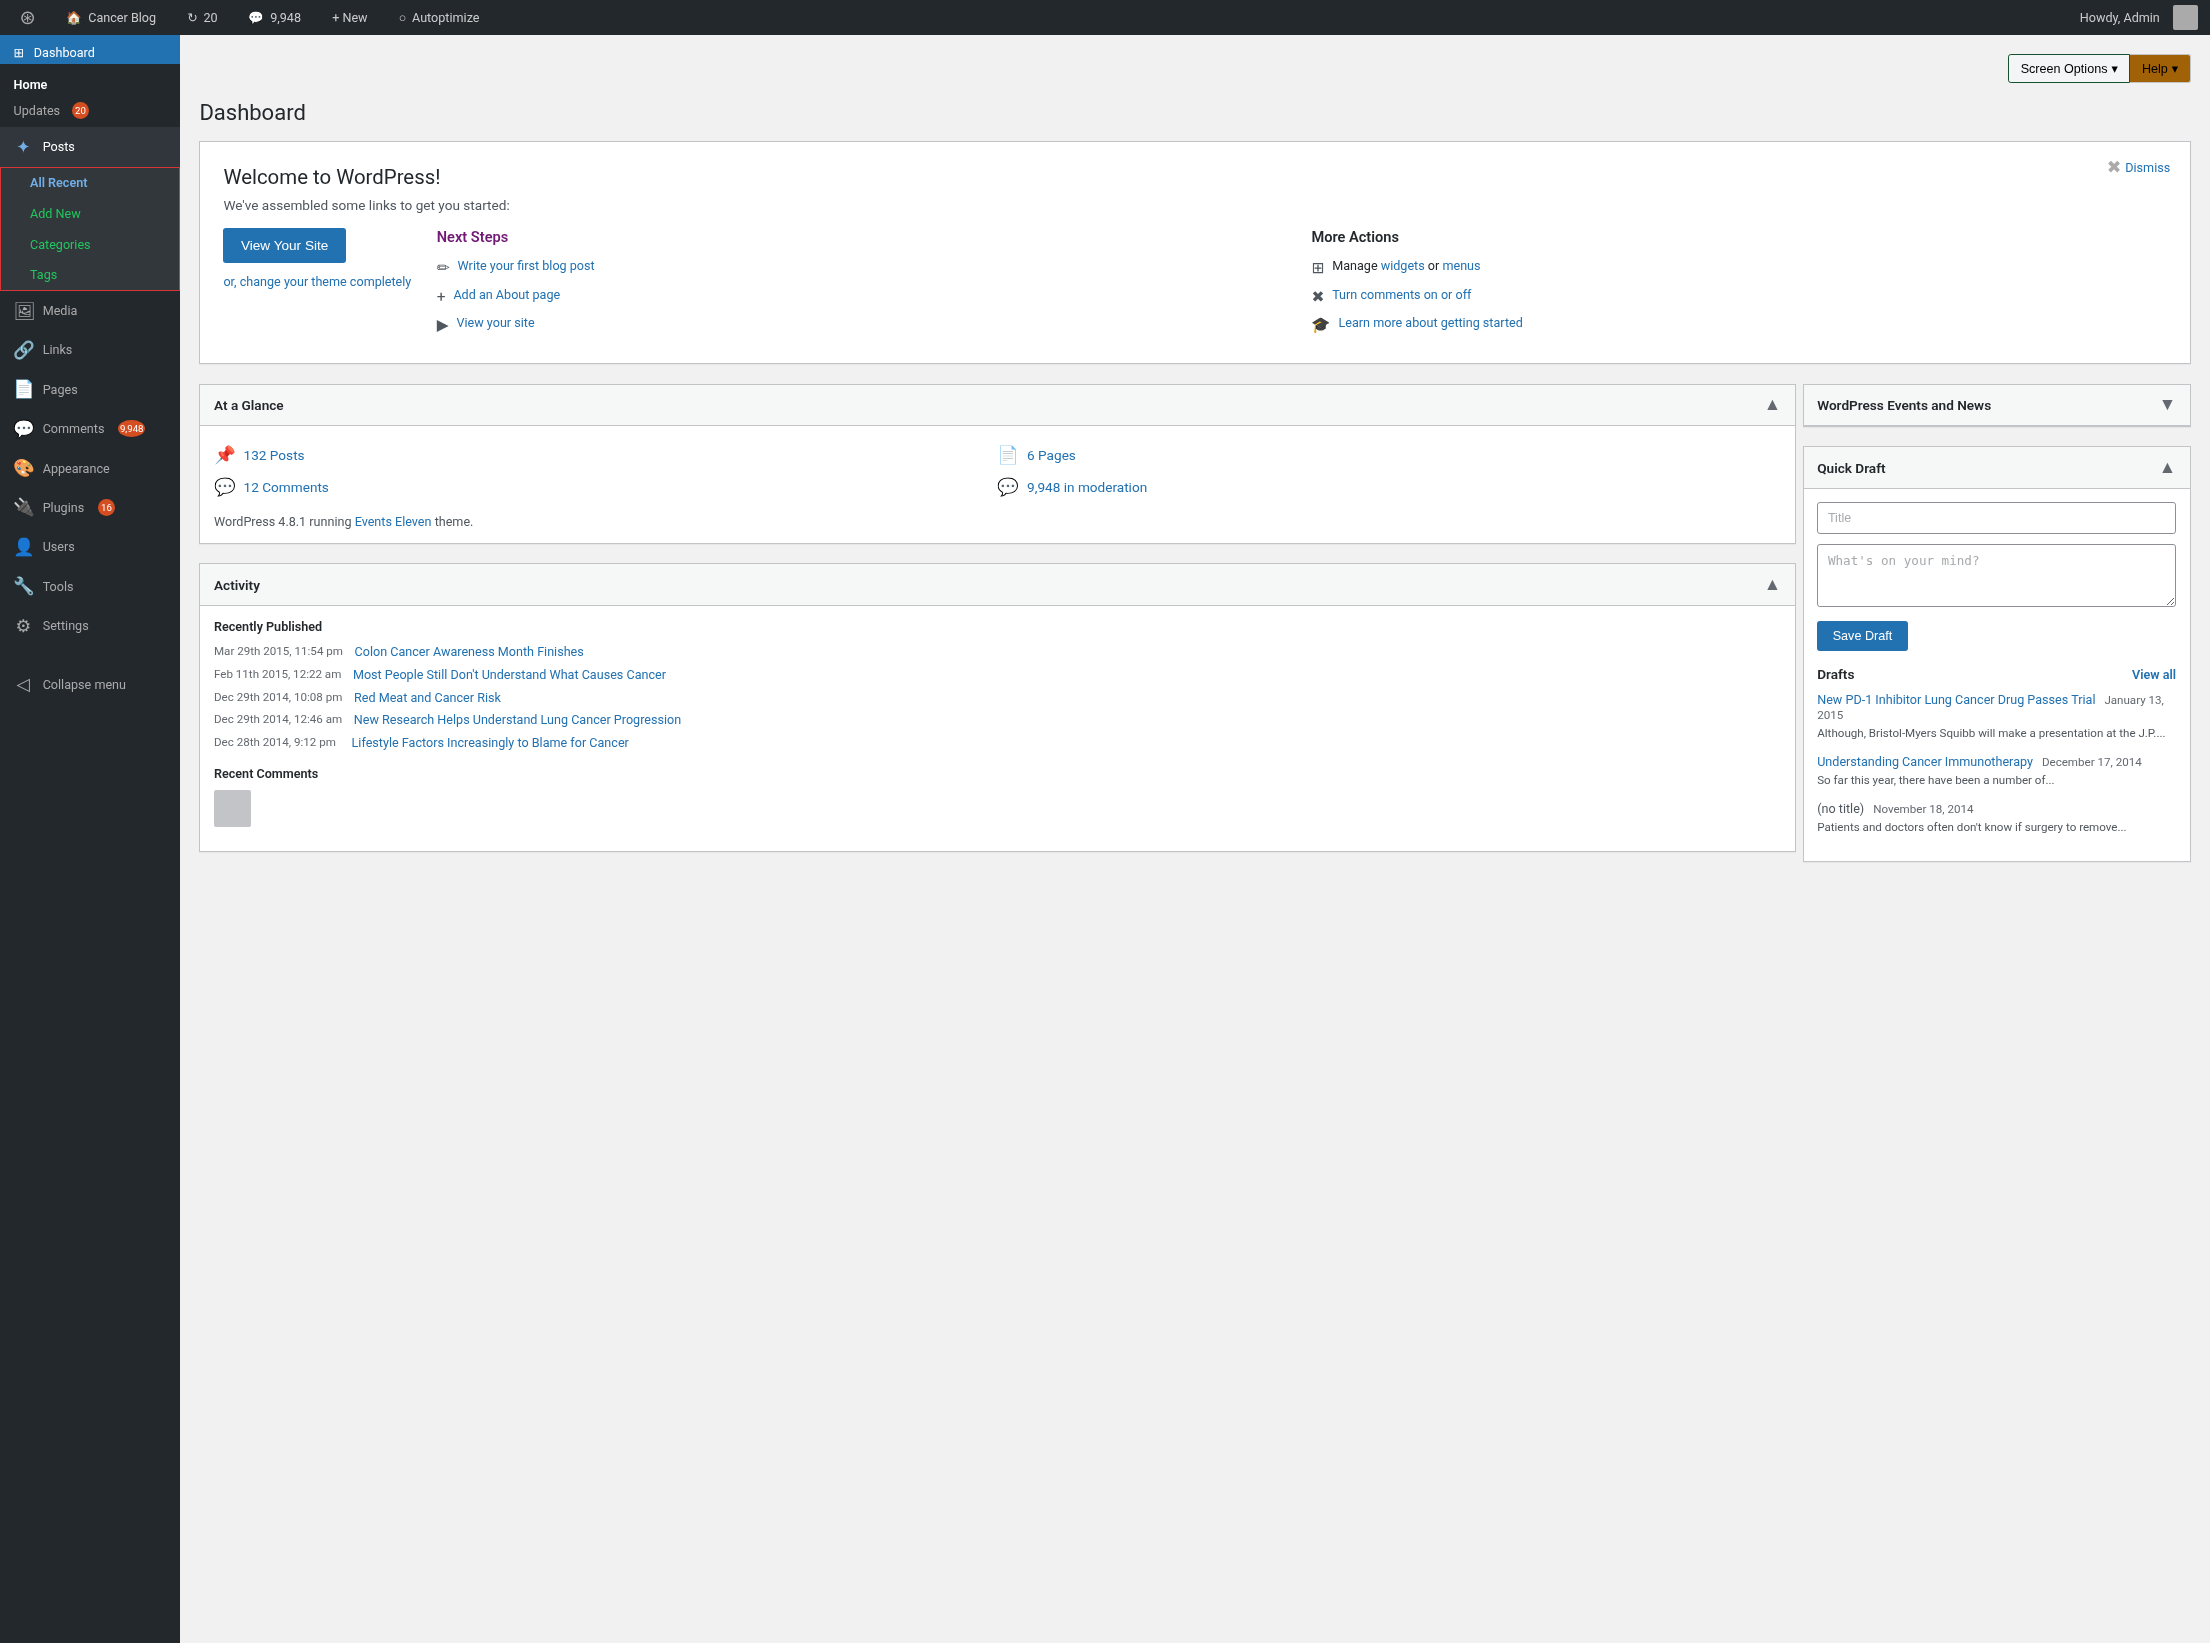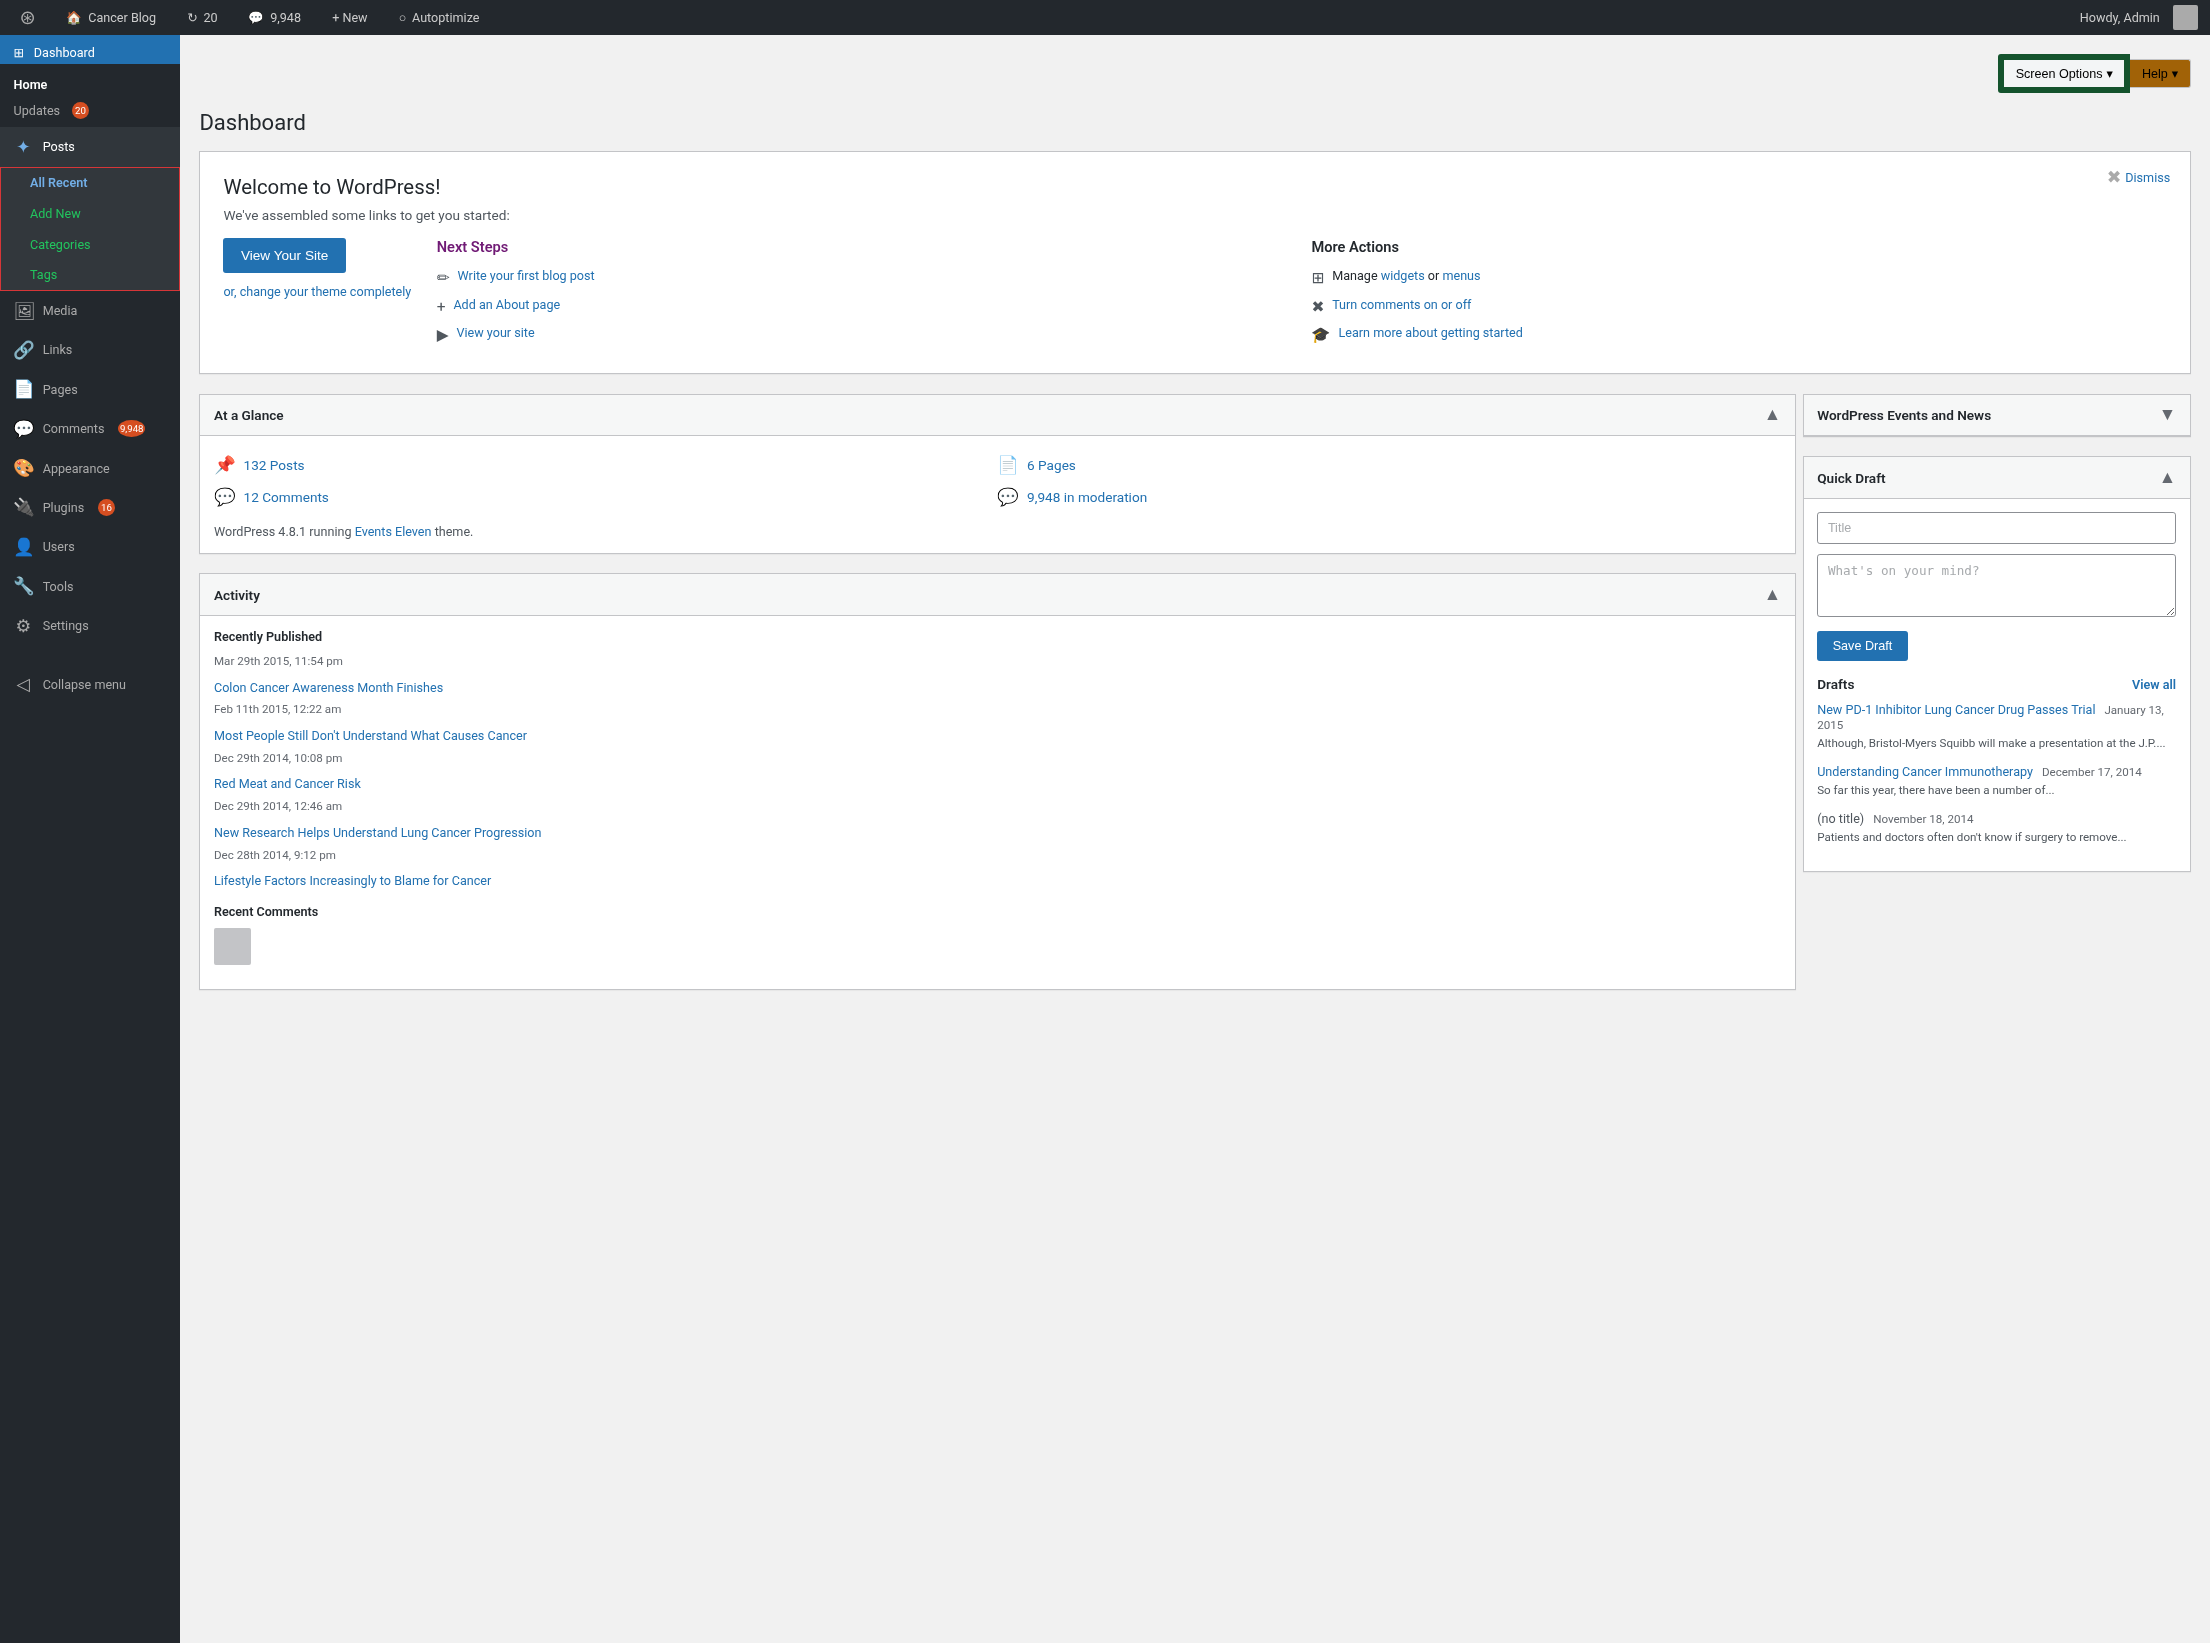--- a/index.html
+++ b/index.html
@@ -98,21 +98,21 @@
     .page-title { font-size: 22px; font-weight: 400; color: #23282d; }
 
     .screen-options-bar {
       display: flex;
       gap: 0;
       align-items: center;
       margin-bottom: 7.8px;
     }
     .screen-options-btn {
       background: #f3f5f6;
-      border: 6px solid #14532d;
+      border: 1px solid #14532d;
       padding: 5.8px 11.6px;
       font-size: 12.6px;
       cursor: pointer;
       display: flex;
       align-items: center;
       gap: 3.9px;
       border-radius: 2.9px 0 0 2.9px;
     }
     .help-btn {
       background: #a16207;
@@ -195,21 +195,21 @@
     
     .glance-stats { display: flex; flex-wrap: wrap; gap: 0; margin-bottom: 11.6px; }
     .glance-stat { width: 50%; display: flex; align-items: center; gap: 7.8px; padding: 5.8px 0; font-size: 13.6px; }
     .glance-stat a { color: #2271b1; text-decoration: none; }
     .glance-icon { font-size: 17.5px; color: #72aee6; }
     .glance-wordpress { font-size: 12.6px; color: #50575e; margin-top: 5.8px; }
     .glance-wordpress a { color: #2271b1; text-decoration: none; }
 
     
     .activity-section-title { font-size: 12.6px; font-weight: 600; margin-bottom: 9.7px; color: #23282d; }
-    .activity-item { display: flex; gap: 11.6px; margin-bottom: 7.8px; align-items: flex-start; flex-direction: column; }
+    .activity-item { display: flex; gap: 11.6px; margin-bottom: 7.8px; align-items: flex-start; }
     .activity-date { color: #646970; font-size: 11.6px; white-space: nowrap; min-width: 126px; }
     .activity-link { color: #2271b1; text-decoration: none; font-size: 12.6px; }
 
     
     .quick-draft-input {
       width: 100%;
       border: 1px solid #8c8f94;
       border-radius: 2.9px;
       padding: 7.8px 9.7px;
       font-size: 12.6px;

